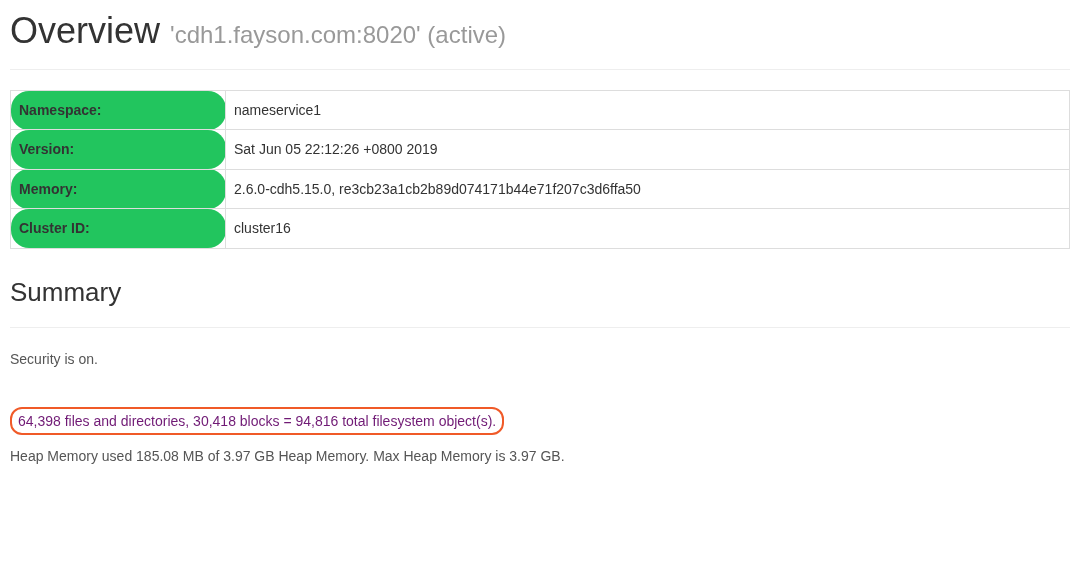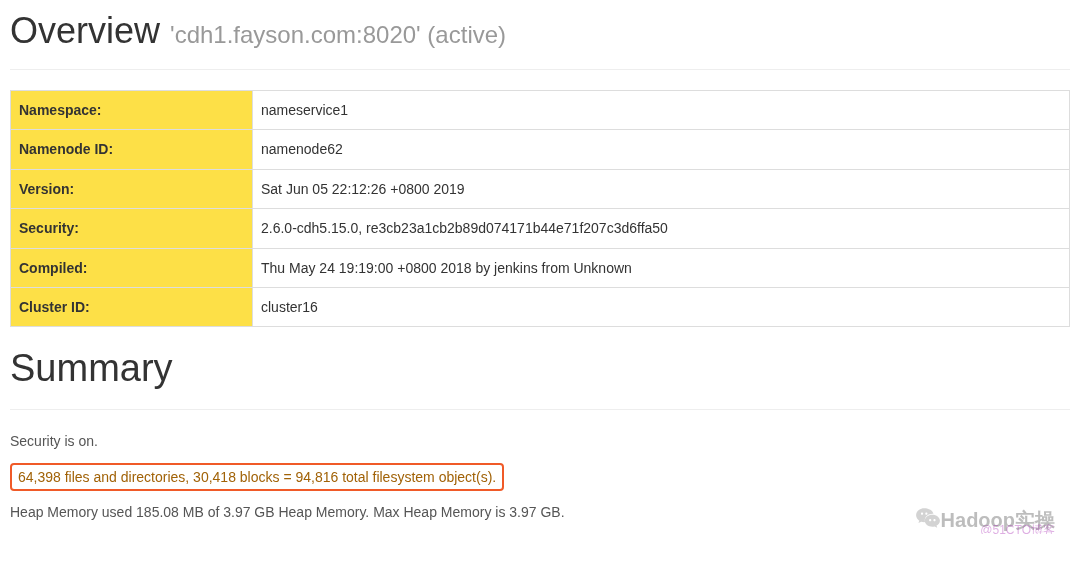--- a/index.html
+++ b/index.html
@@ -26,58 +26,60 @@
       color: #333;
       margin-top: 0;
       margin-bottom: 8px;
     }
     h1 small {
       font-size: 24px;
       font-weight: 400;
       color: #999;
     }
     h2 {
-      font-size: 38px;
+      font-size: 26px;
       font-weight: 500;
-      margin-top: 20px;
+      margin-top: 28px;
       margin-bottom: 10px;
     }
     .table {
       width: 100%;
       border-collapse: collapse;
       margin-bottom: 20px;
       border: 1px solid #ddd;
     }
     .table th, .table td {
       padding: 8px;
       text-align: left;
       border: 1px solid #ddd;
       vertical-align: top;
       line-height: 1.6;
     }
     .table th {
       font-weight: 700;
-      width: 242px;
-      background: #fde047;
+      width: 215px;
+      background: #22c55e;
+      border-radius: 18px;
     }
     .summary-block {
       margin-top: 20px;
     }
     .summary-line {
       margin: 0 0 10px 0;
       line-height: 1.6;
       color: #555;
     }
     .highlight-box {
       display: inline-block;
       border: 2px solid #f05a28;
-      border-radius: 4px;
+      border-radius: 12px;
       padding: 1px 6px;
-      color: #a16207;
+      color: #701a75;
       line-height: 1.6;
+      margin-top: 27px;
     }
     .watermark-logo {
       position: absolute;
       right: 15px;
       top: 495px;
       opacity: 0.55;
       color: #888;
       font-size: 20px;
       font-weight: 600;
       display: flex;
@@ -112,34 +114,26 @@
     </h1>
   </div>
 
   <table class="table">
     <tbody>
       <tr>
         <th>Namespace:</th>
         <td>nameservice1</td>
       </tr>
       <tr>
-        <th>Namenode ID:</th>
-        <td>namenode62</td>
-      </tr>
-      <tr>
         <th>Version:</th>
         <td>Sat Jun 05 22:12:26 +0800 2019</td>
       </tr>
       <tr>
-        <th>Security:</th>
+        <th>Memory:</th>
         <td>2.6.0-cdh5.15.0, re3cb23a1cb2b89d074171b44e71f207c3d6ffa50</td>
-      </tr>
-      <tr>
-        <th>Compiled:</th>
-        <td>Thu May 24 19:19:00 +0800 2018 by jenkins from Unknown</td>
       </tr>
       <tr>
         <th>Cluster ID:</th>
         <td>cluster16</td>
       </tr>
     </tbody>
   </table>
 
   <div class="page-header">
     <h2>Summary</h2>

